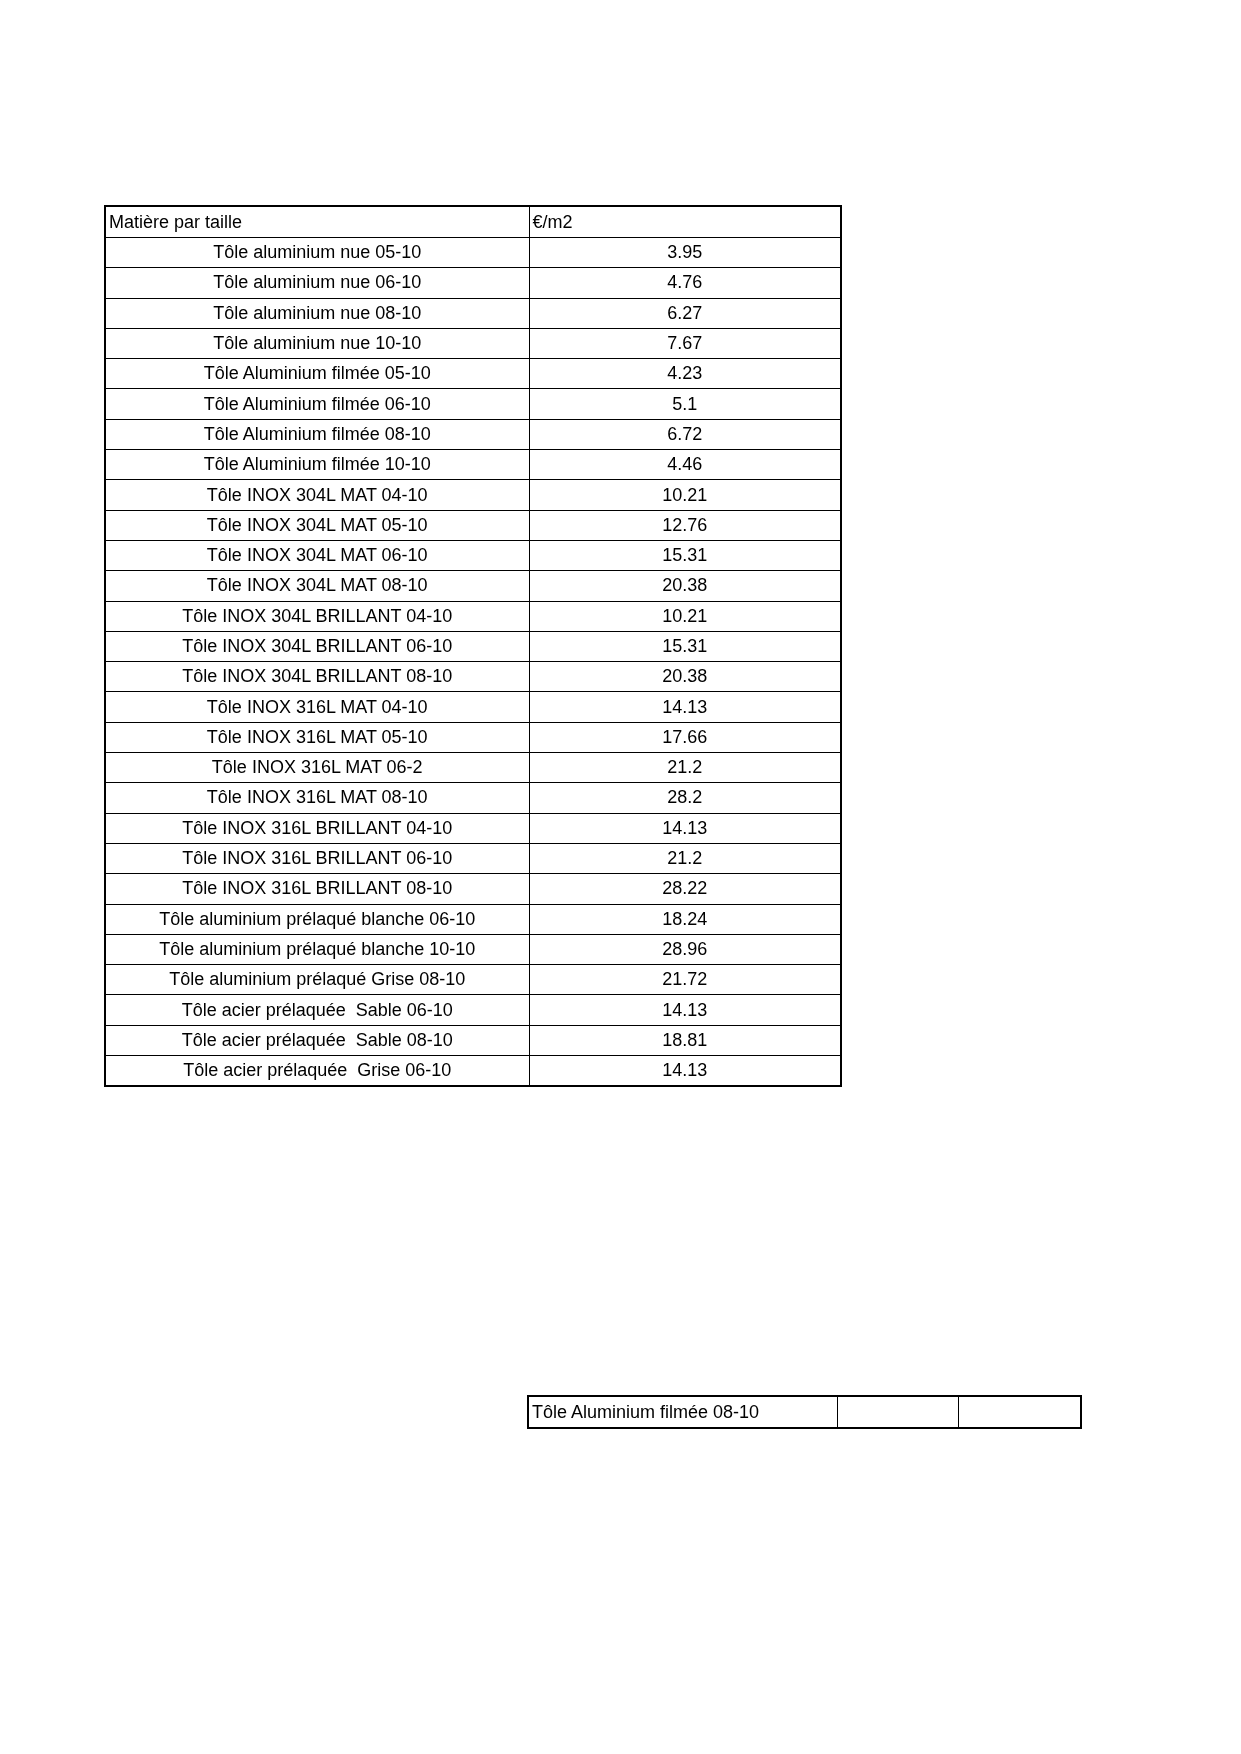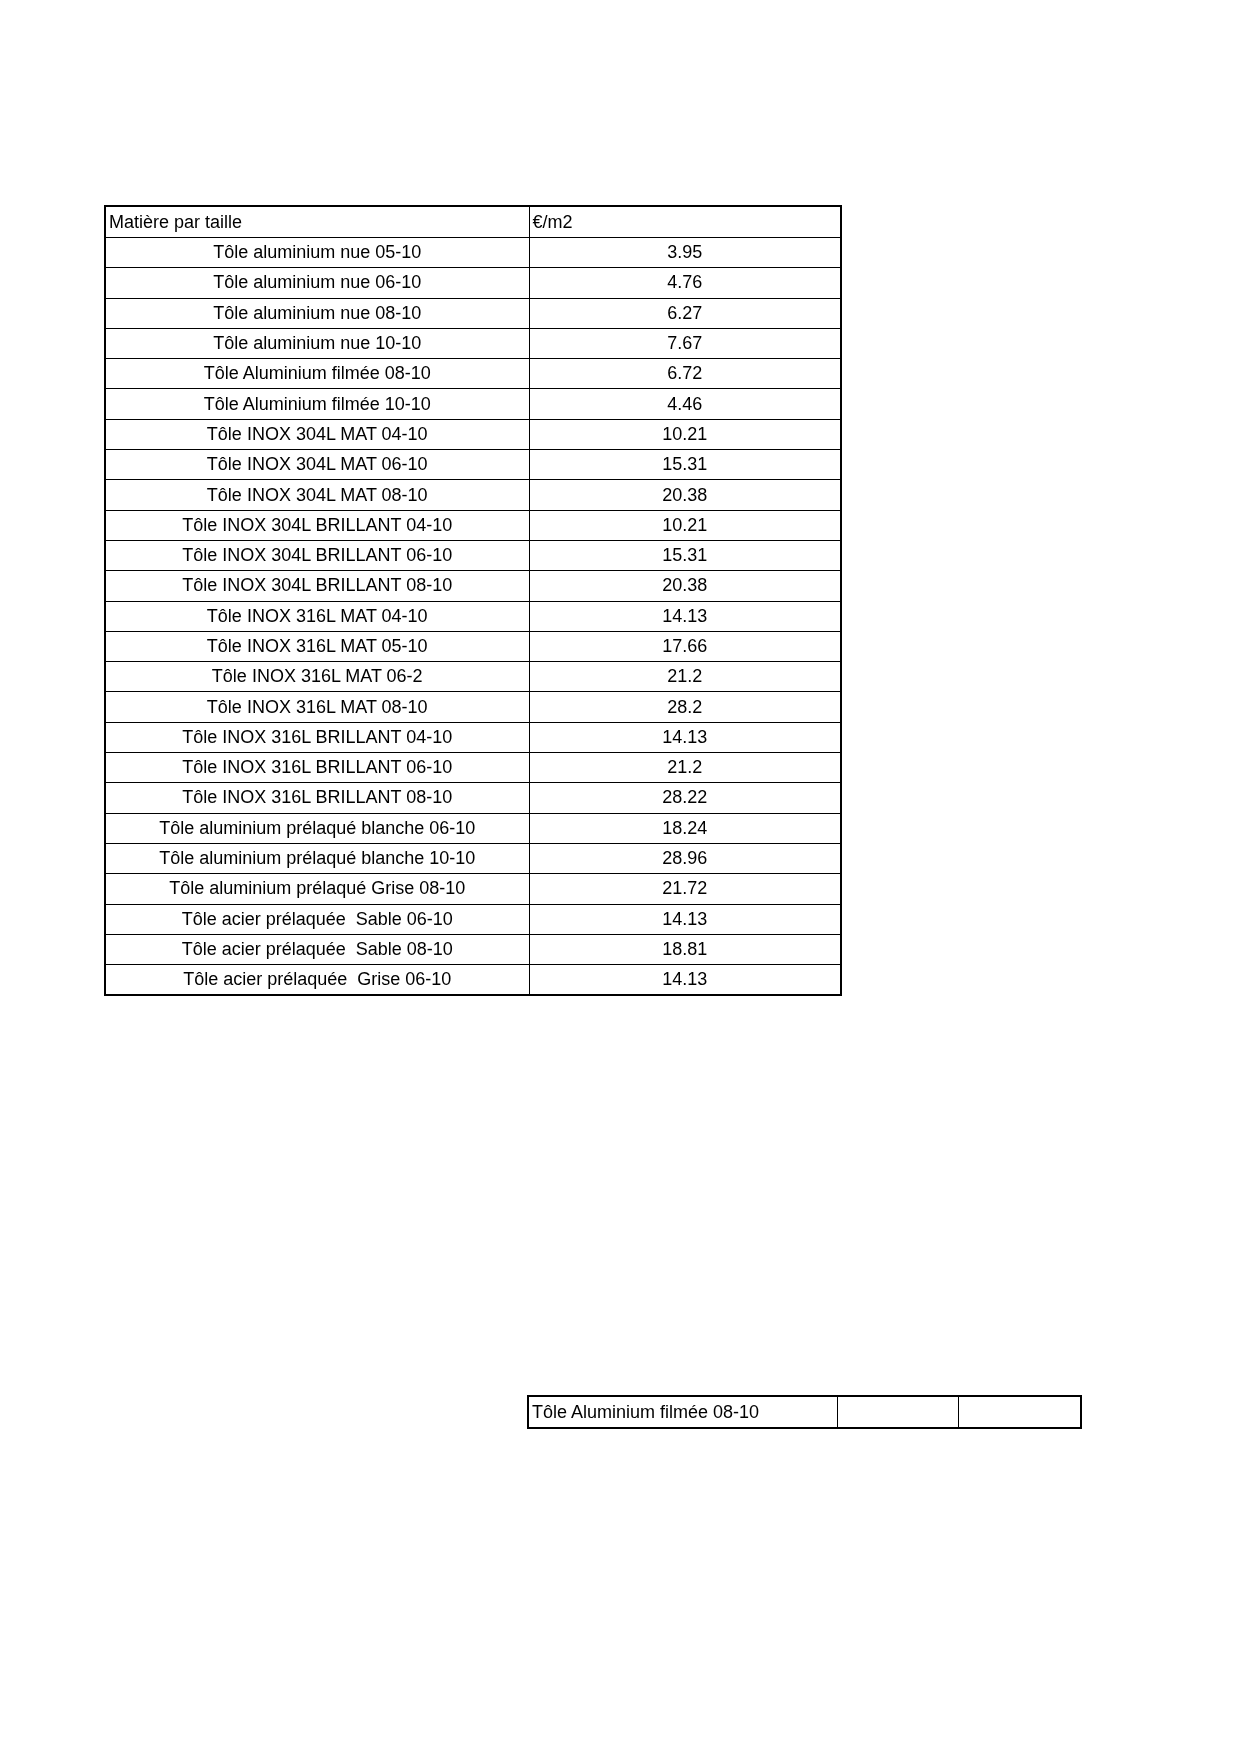--- a/index.html
+++ b/index.html
@@ -78,30 +78,42 @@
       </tr>
       <tr>
         <td>Tôle aluminium nue 08-10</td>
         <td>6.27</td>
       </tr>
       <tr>
         <td>Tôle aluminium nue 10-10</td>
         <td>7.67</td>
       </tr>
       <tr>
+        <td>Tôle Aluminium filmée 05-10</td>
+        <td>4.23</td>
+      </tr>
+      <tr>
+        <td>Tôle Aluminium filmée 06-10</td>
+        <td>5.1</td>
+      </tr>
+      <tr>
         <td>Tôle Aluminium filmée 08-10</td>
         <td>6.72</td>
       </tr>
       <tr>
         <td>Tôle Aluminium filmée 10-10</td>
         <td>4.46</td>
       </tr>
       <tr>
         <td>Tôle INOX 304L MAT 04-10</td>
         <td>10.21</td>
+      </tr>
+      <tr>
+        <td>Tôle INOX 304L MAT 05-10</td>
+        <td>12.76</td>
       </tr>
       <tr>
         <td>Tôle INOX 304L MAT 06-10</td>
         <td>15.31</td>
       </tr>
       <tr>
         <td>Tôle INOX 304L MAT 08-10</td>
         <td>20.38</td>
       </tr>
       <tr>

